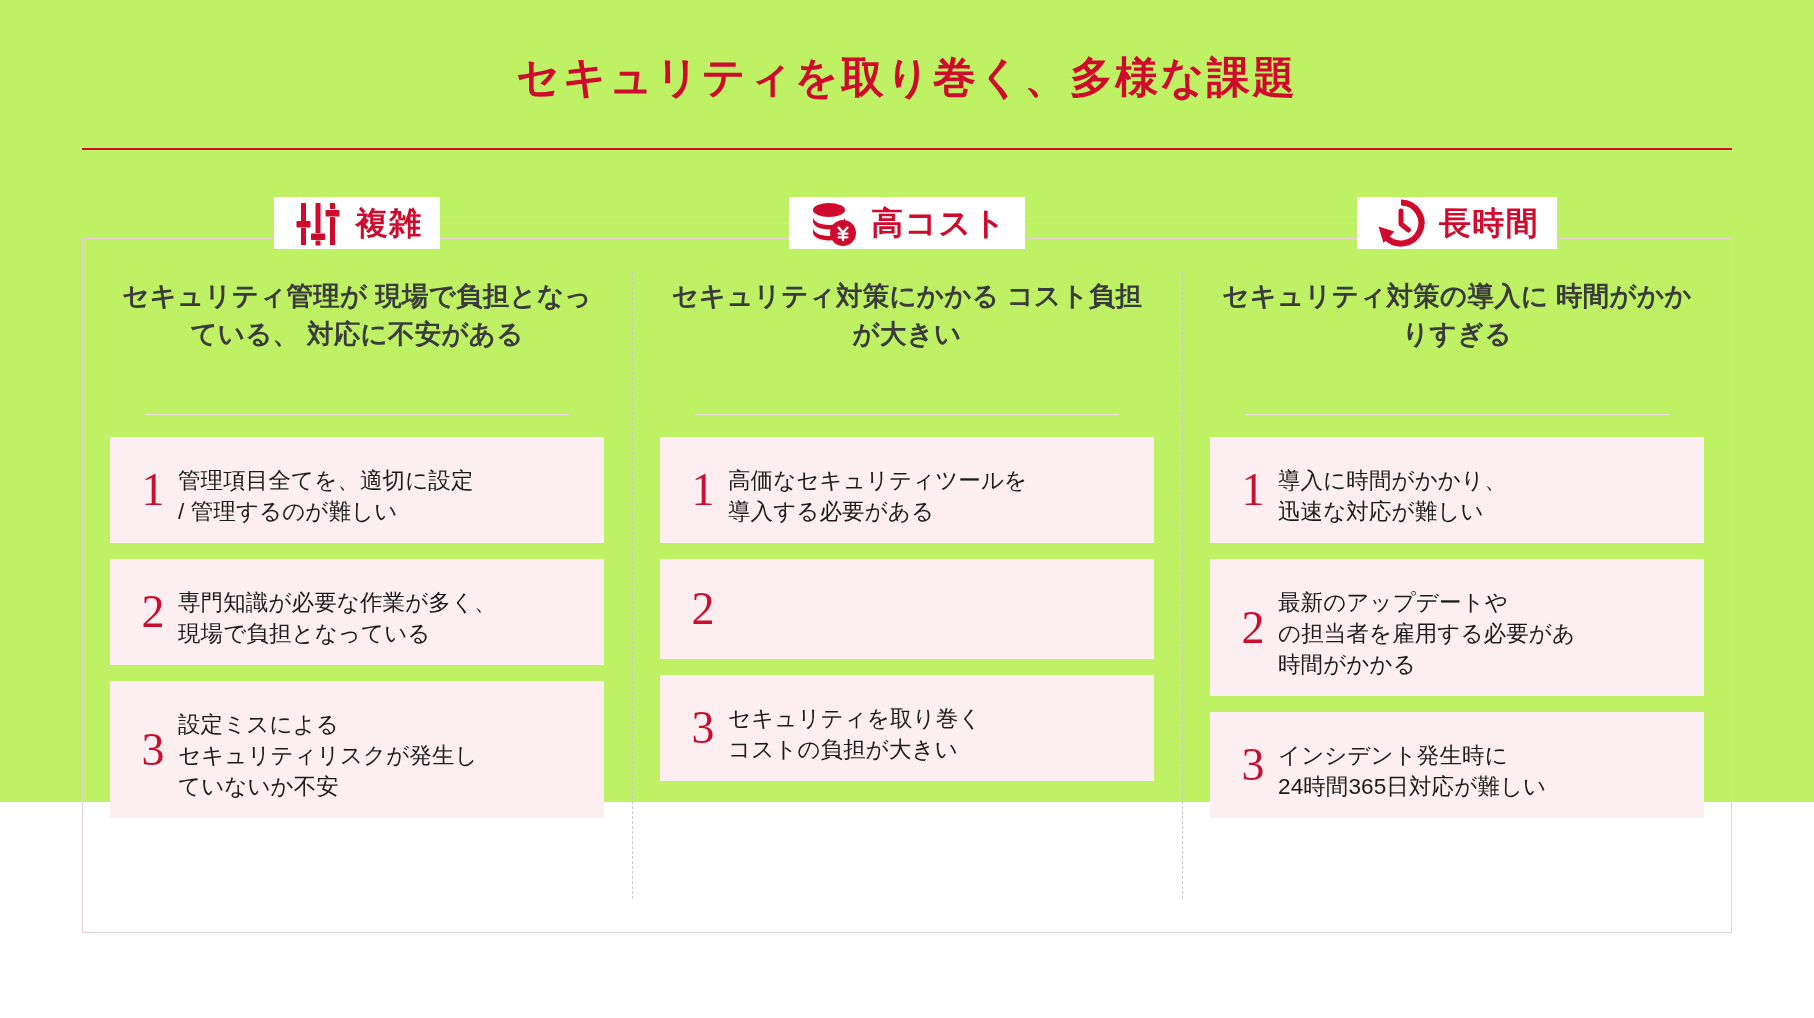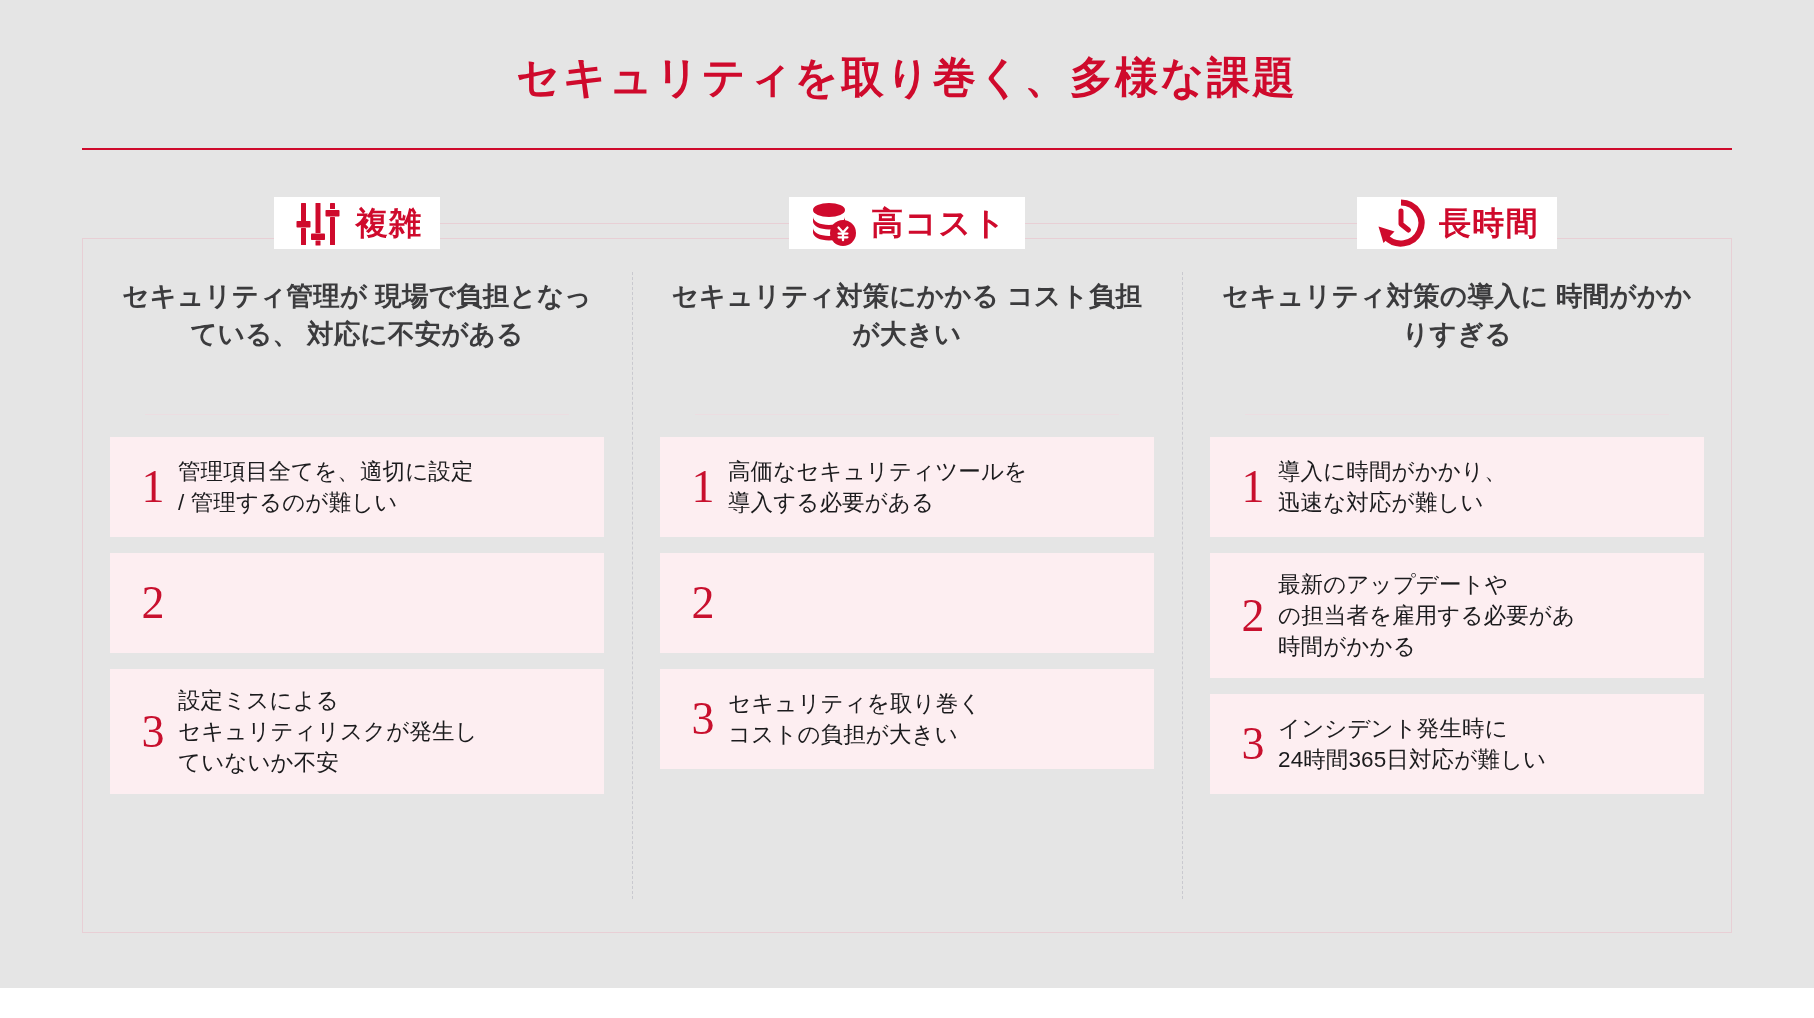--- a/index.html
+++ b/index.html
@@ -10,22 +10,22 @@
   body {
     width: 1814px;
     height: 1018px;
     font-family: "Liberation Sans", "DejaVu Sans", sans-serif;
     -webkit-font-smoothing: antialiased;
     overflow: hidden;
   }
   .slide {
     position: relative;
     width: 1814px;
-    height: 988px;
-    background: #e5e5e5;
+    height: 802px;
+    background: #bef264;
     box-sizing: border-box;
   }
 
   
   .title-area {
     position: absolute;
     left: 0;
     top: 52px;
     width: 1814px;
     text-align: center;
@@ -171,20 +171,21 @@
     text-align: center;
     font-family: "Liberation Serif", "DejaVu Serif", serif;
   }
   .item-text {
     font-size: 22.5px;
     color: #1b1b1d;
     line-height: 1.38;
     letter-spacing: 0.005em;
     white-space: pre-line;
     flex: 1 1 auto;
+    margin-top: 12px;
   }
 
   
   .col-0 .item:nth-child(1) { min-height: 100px; }
 </style>
 </head>
 <body>
 
 <div class="slide">
 
@@ -265,20 +266,22 @@
 対応に不安がある</div>
       <div class="col-rule"></div>
       <div class="items">
         <div class="item">
           <div class="item-num">1</div>
           <div class="item-text">管理項目全てを、適切に設定
 / 管理するのが難しい</div>
         </div>
         <div class="item">
           <div class="item-num">2</div>
+          <div class="item-text">専門知識が必要な作業が多く、
+現場で負担となっている</div>
         </div>
         <div class="item">
           <div class="item-num">3</div>
           <div class="item-text">設定ミスによる
 セキュリティリスクが発生し
 ていないか不安</div>
         </div>
       </div>
     </div>
 

